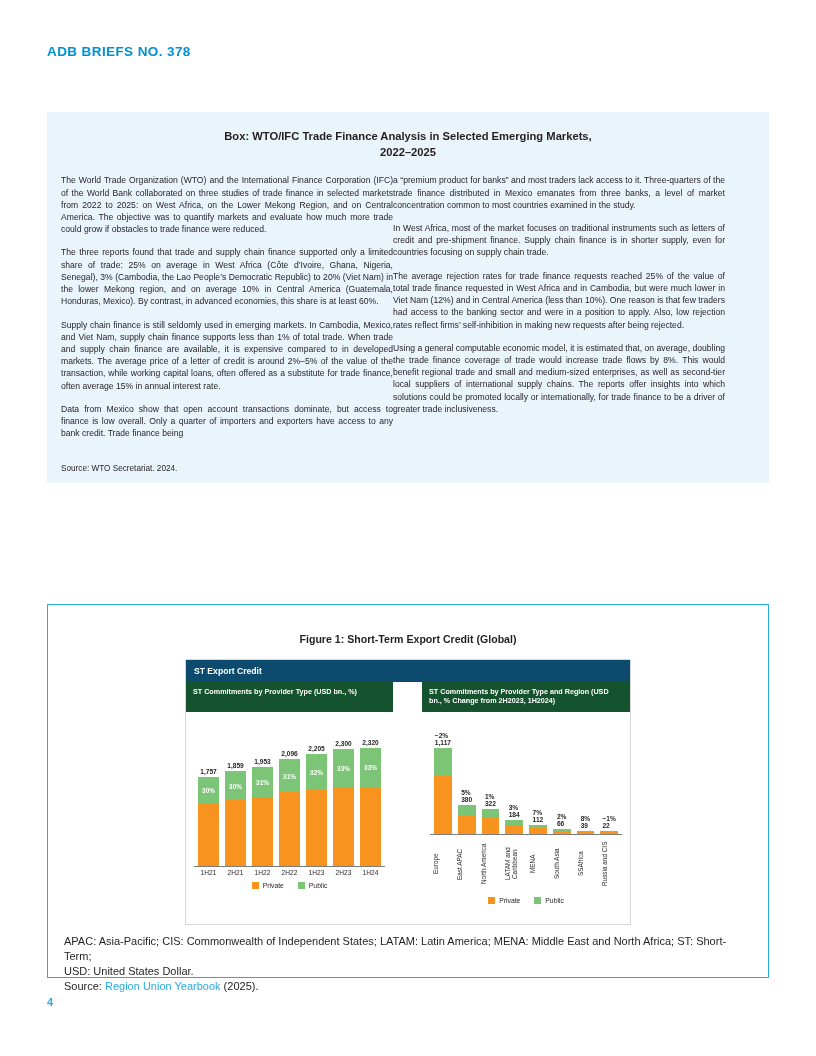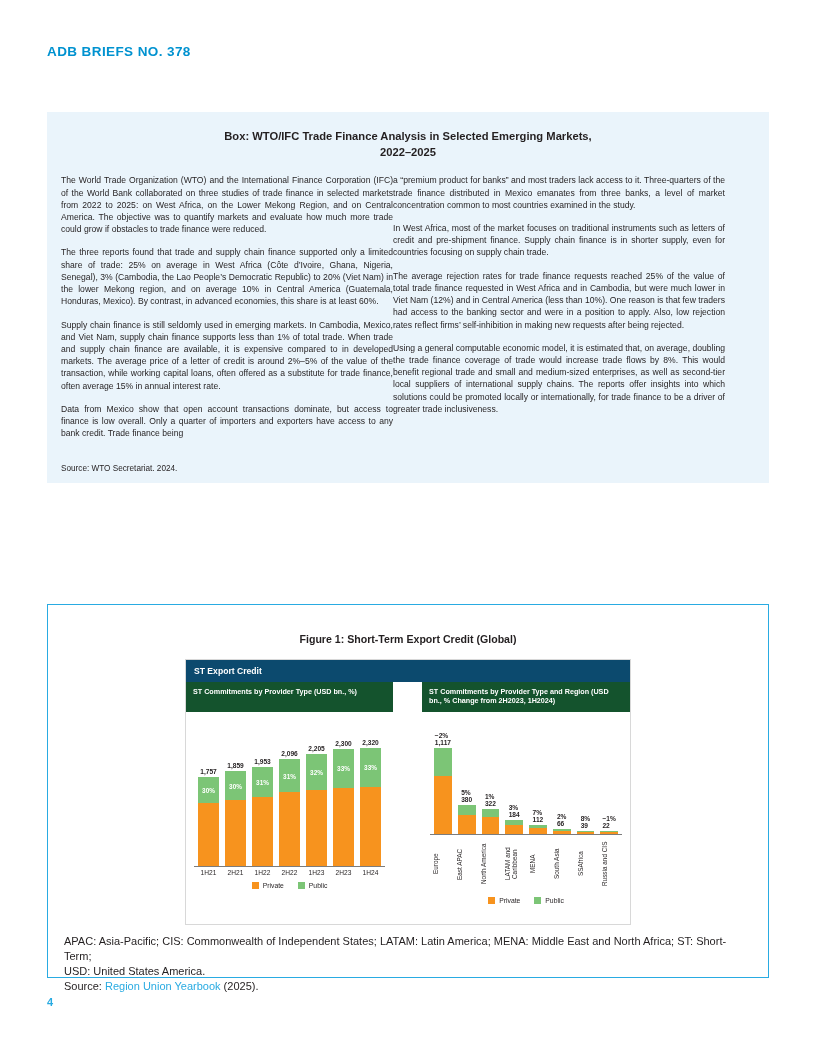--- a/index.html
+++ b/index.html
@@ -334,21 +334,21 @@
               </div>
             </div>
           </div>
         </div>
 
       </div>
     </div>
 
     <div class="fig-notes">
       <div>APAC: Asia-Pacific; CIS: Commonwealth of Independent States; LATAM: Latin America; MENA: Middle East and North Africa; ST: Short-Term;</div>
-      <div>USD: United States America.</div>
+      <div>USD: United States Dollar.</div>
       <div>
         <span>Source: </span><a href="#">Region Union Yearbook</a><span> (2025).</span>
       </div>
     </div>
   </div>
 
   <div class="folio">4</div>
 </div>
 
 </body></html>

